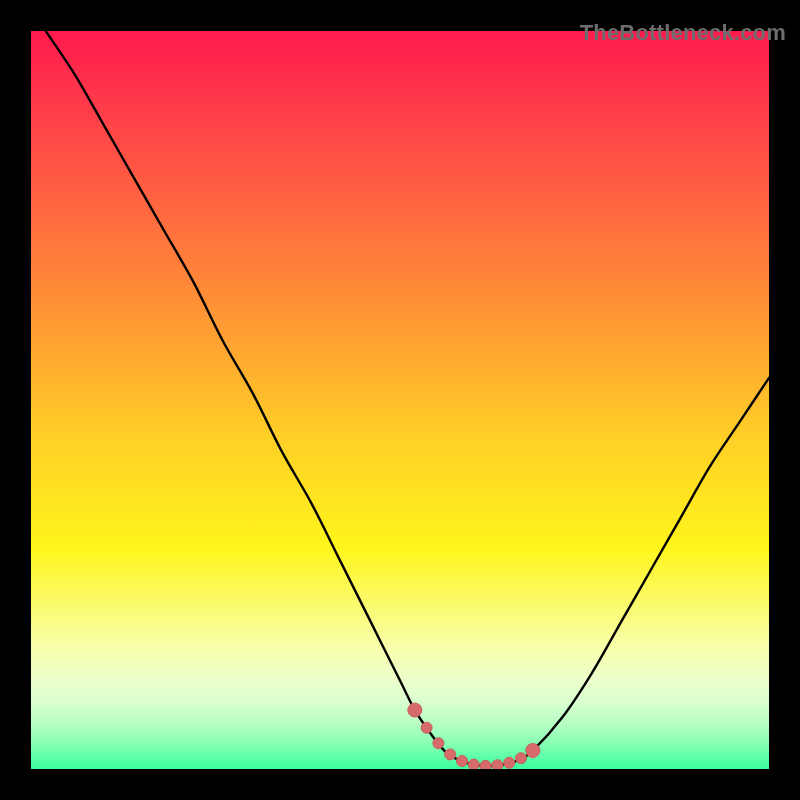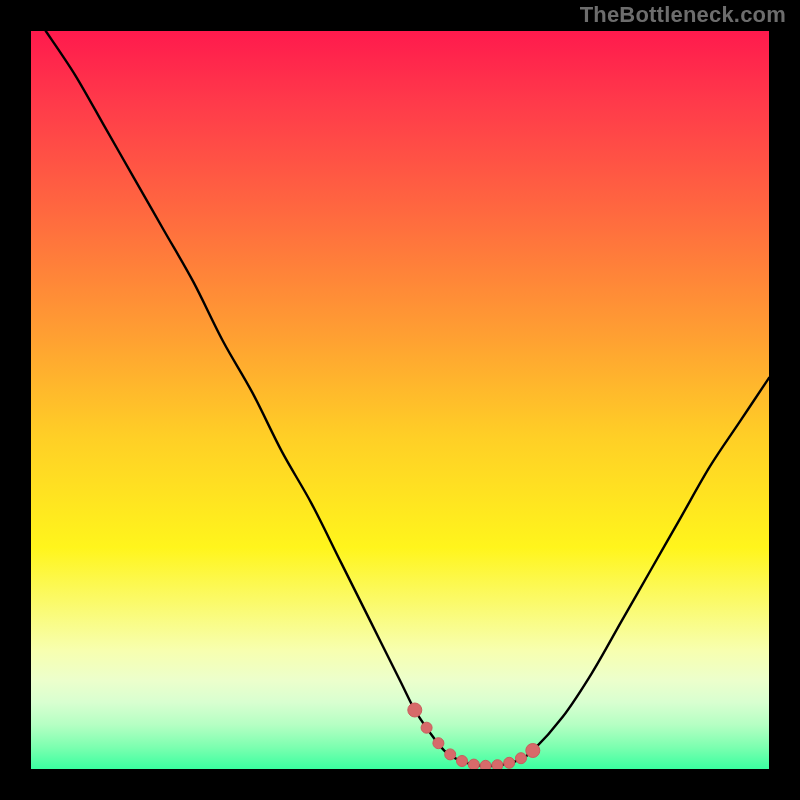--- a/index.html
+++ b/index.html
@@ -43,21 +43,21 @@
     );
   }
   svg.curve {
     position: absolute;
     inset: 0;
     width: 738px;
     height: 738px;
   }
   .watermark {
     position: absolute;
-    top: 2px;
+    top: 20px;
     right: 14px;
     font-family: Arial, Helvetica, sans-serif;
     font-size: 22px;
     font-weight: 600;
     color: #6d6d6d;
     letter-spacing: 0.2px;
   }
 </style>
 </head>
 <body>

